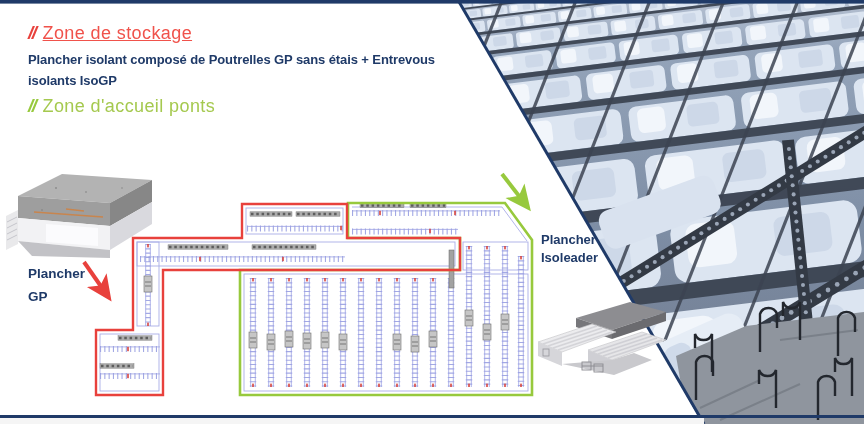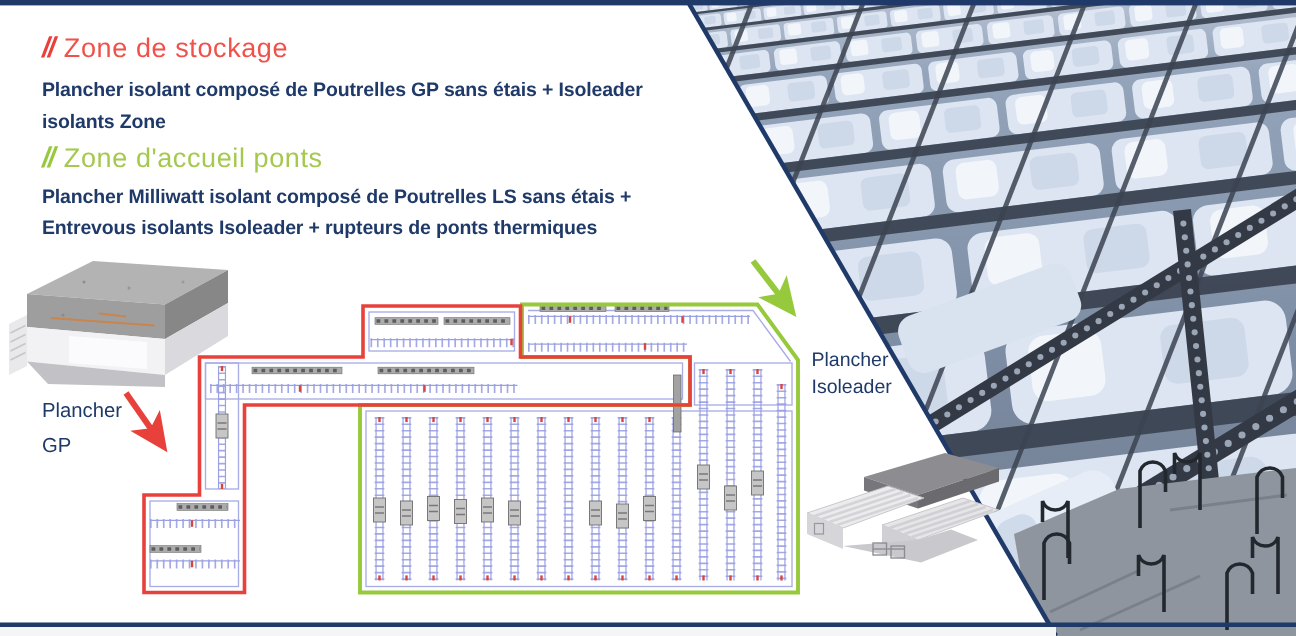--- a/index.html
+++ b/index.html
@@ -2,26 +2,26 @@
 <html style="--navy: #1f3a68; --head-red: #f0524b; --slash-red: #e8413c; --head-green: #a5c94f; --slash-green: #97c93d;"><head>
 <meta charset="utf-8">
 <style>
   html,body{margin:0;padding:0;background:#fff;}
   .stage{position:relative;width:864px;height:424px;background:#ffffff;overflow:hidden;
          font-family:"Liberation Sans",sans-serif;}
   .art{position:absolute;left:0;top:0;width:864px;height:424px;}
   .h{position:absolute;left:28px;display:flex;gap:7px;align-items:baseline;
      font-size:18px;font-weight:500;letter-spacing:.4px;white-space:nowrap;}
   .sl{font-weight:800;font-style:italic;font-size:19px;letter-spacing:-1.5px;}
-  .h-red .sl{color:var(--slash-red);} .h-red .ht{color:var(--head-red);}
+  .h-red .sl{color:var(--slash-red);} .h-red .ht{color:var(--head-red);text-decoration:underline;}
   .h-green .sl{color:var(--slash-green);} .h-green .ht{color:var(--head-green);}
   .para{position:absolute;left:28px;color:var(--navy);font-size:13px;font-weight:700;
         line-height:21px;letter-spacing:-0.1px;white-space:nowrap;}
   .para span{display:block;}
-  .lbl{position:absolute;color:var(--navy);font-weight:400;white-space:nowrap;}
+  .lbl{position:absolute;color:var(--navy);font-weight:700;white-space:nowrap;}
   .lbl span{display:block;}
   .lbl-gp{left:28px;top:262px;font-size:13.5px;line-height:23px;}
   .lbl-mw{left:541px;top:231px;font-size:13px;line-height:18px;}
 </style>
 </head>
 <body>
 
 <div class="stage">
 
   <svg class="art" viewBox="0 0 864 424">
@@ -911,31 +911,27 @@
     <rect x="0" y="418" width="704" height="6" fill="#f5f5f5"></rect>
     <rect x="0" y="415" width="864" height="3" fill="#1f3a68"></rect>
     <rect x="0" y="0" width="864" height="3.6" fill="#1f3a68"></rect>
   </svg>
 
   <div class="h h-red" style="top:22px">
     <span class="sl">//</span>
     <span class="ht">Zone de stockage</span>
   </div>
   <div class="para" style="top:49px">
-    <span>Plancher isolant composé de Poutrelles GP sans étais + Isoleader</span>
-    <span>isolants Zone</span>
+    <span>Plancher isolant composé de Poutrelles GP sans étais + Entrevous</span>
+    <span>isolants IsoGP</span>
   </div>
 
   <div class="h h-green" style="top:95px">
     <span class="sl">//</span>
     <span class="ht">Zone d'accueil ponts</span>
-  </div>
-  <div class="para" style="top:120px">
-    <span>Plancher Milliwatt isolant composé de Poutrelles LS sans étais +</span>
-    <span>Entrevous isolants Isoleader + rupteurs de ponts thermiques</span>
   </div>
 
   <div class="lbl lbl-gp">
     <span>Plancher</span>
     <span>GP</span>
   </div>
   <div class="lbl lbl-mw">
     <span>Plancher</span>
     <span>Isoleader</span>
   </div>

